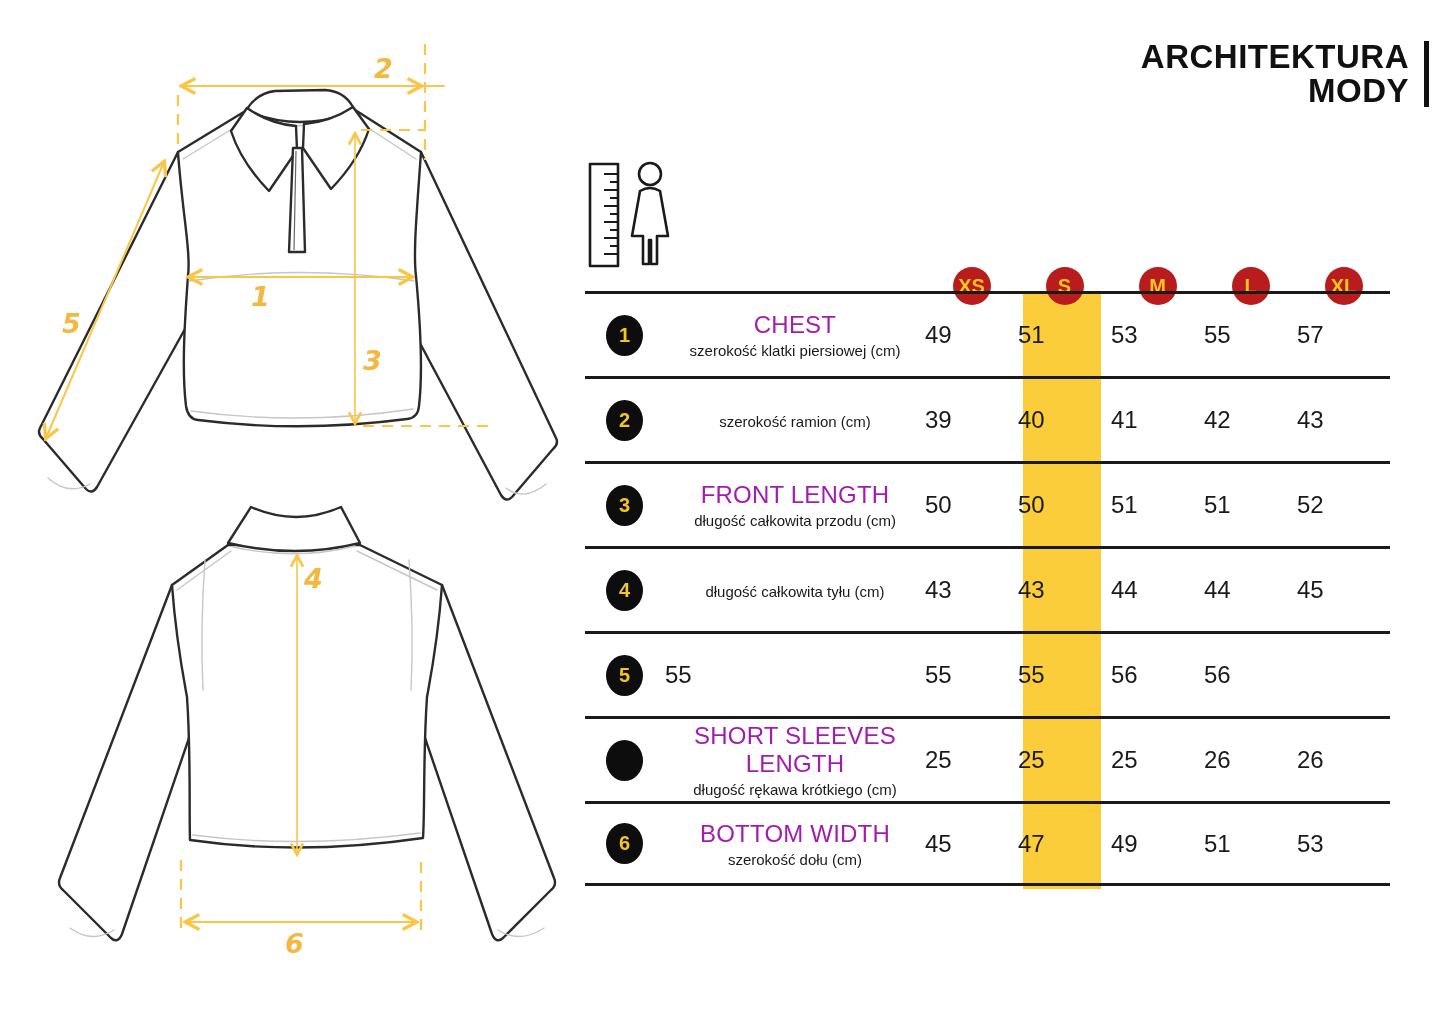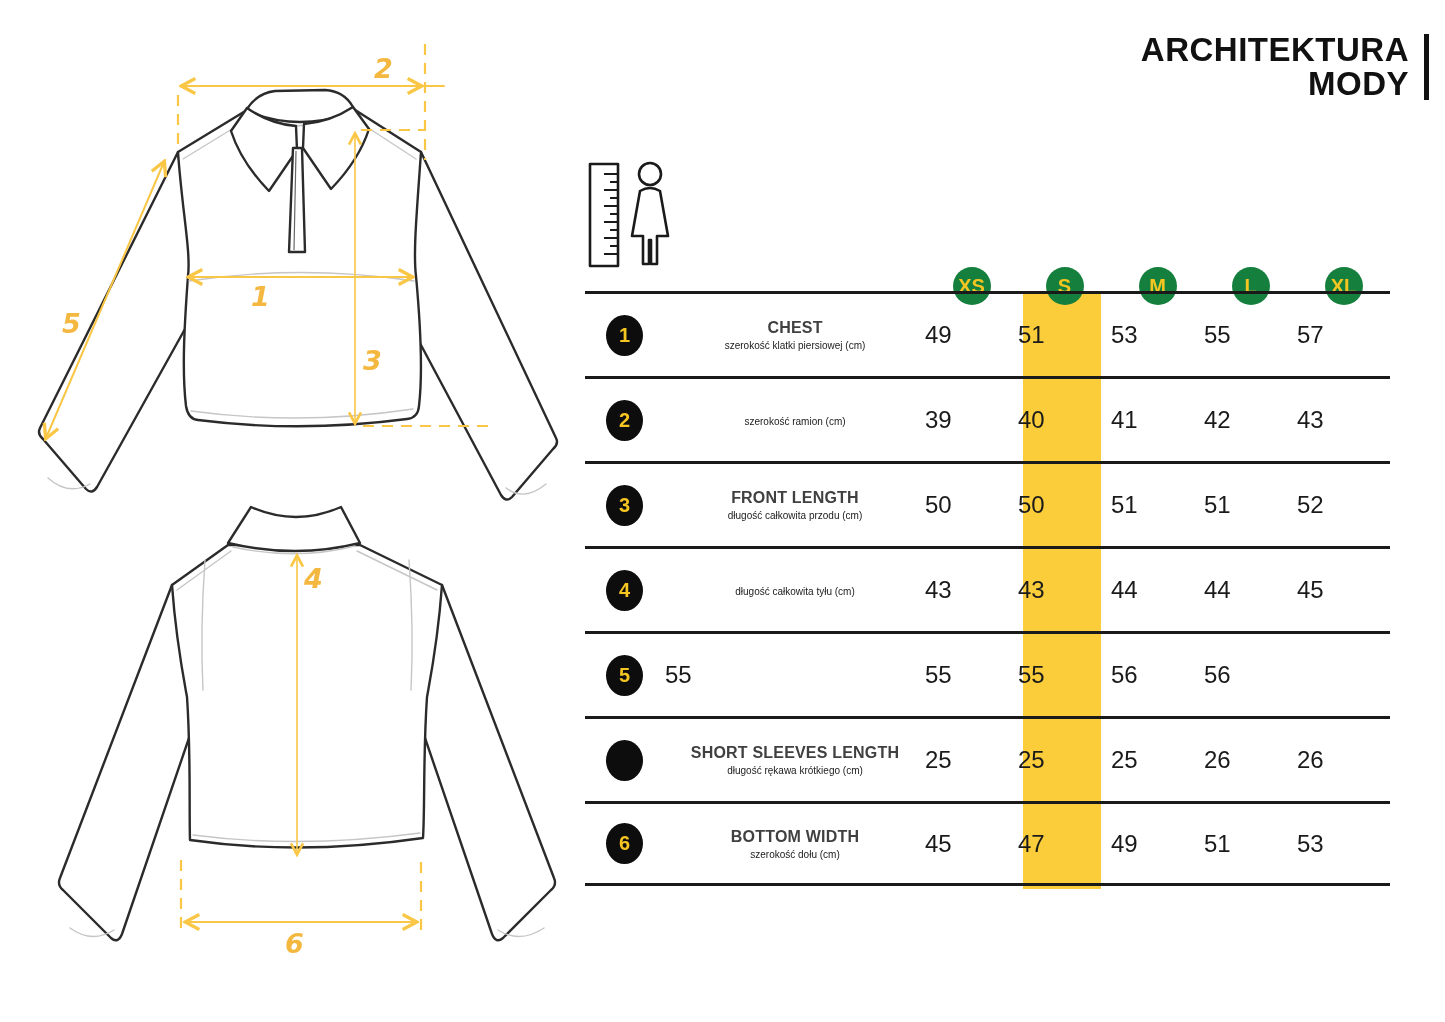--- a/index.html
+++ b/index.html
@@ -10,48 +10,48 @@
   
   .diagram { position:absolute; left:0; top:0; }
   .cloth { fill:#ffffff; stroke:#2b2b2b; stroke-width:2.4; stroke-linejoin:round; stroke-linecap:round; }
   .seam  { fill:none; stroke:#c6c6c6; stroke-width:1.4; stroke-linecap:round; }
   .ann   { stroke:#f9c646; stroke-width:2; fill:none; stroke-linecap:round; }
   .ann-thin { stroke:#f9c646; stroke-width:1.6; fill:none; }
   .ann-dash { stroke:#f9c646; stroke-width:2.2; fill:none; stroke-dasharray:11 8; }
   .handnum { fill:#f4b840; font:italic 600 27px "DejaVu Sans", sans-serif; }
 
   
-  .logo { position:absolute; top:33px; right:16px; display:flex; align-items:center; }
+  .logo { position:absolute; top:40px; right:16px; display:flex; align-items:center; }
   .logo-text { text-align:right; font-weight:800; font-size:33px; line-height:1.04; letter-spacing:.5px; color:#111; }
   .logo-bar { width:5px; height:66px; background:#111; margin-left:15px; }
 
   
   .measure-icons { position:absolute; left:586px; top:158px; }
   .icon-stroke { fill:#ffffff; stroke:#1a1a1a; stroke-width:2.6; stroke-linejoin:round; }
   .icon-tick { stroke:#1a1a1a; stroke-width:2; }
 
   
   .table { position:absolute; left:585px; top:235px; width:805px; }
   .hl-band { position:absolute; left:438px; top:56px; width:78px; height:598px; background:#fccd3a; z-index:0; }
   .thead, .trow { display:grid; grid-template-columns:80px 260px repeat(5, 93px); position:relative; z-index:1; }
   .thead { height:56px; align-items:center; }
   .thead .spacer { }
   .size-cell { display:flex; justify-content:center; }
-  .size-circle { width:38px; height:38px; border-radius:50%; background:#15803d; color:#f5c521;
+  .size-circle { width:38px; height:38px; border-radius:50%; background:#b91c1c; color:#f5c521;
                  display:flex; align-items:center; justify-content:center;
                  font-size:20px; font-weight:700; letter-spacing:0;margin-top:32px; }
   .trow { height:85px; align-items:center; border-top:3px solid #1a1a1a; }
   .trow:last-child { border-bottom:3px solid #1a1a1a; }
   .cell-num { display:flex; justify-content:flex-start; }
   .num-circle { width:37px; height:41px; border-radius:50%; background:#0d0d0d; color:#f5c521;
                 display:flex; align-items:center; justify-content:center;
                 font-size:20px; font-weight:600; margin-left:21px; }
   .cell-label { text-align:center; }
-  .cell-label .en { font-size:16px; font-weight:700; color:#404040; letter-spacing:.2px; }
-  .cell-label .pl { font-size:10px; font-weight:400; color:#1a1a1a; margin-top:3px; }
+  .cell-label .en { font-size:24px; font-weight:400; color:#a21caf; letter-spacing:.2px; }
+  .cell-label .pl { font-size:15px; font-weight:400; color:#1a1a1a; margin-top:3px; }
   .cell-val { text-align:left; font-size:24px; font-weight:400; color:#1a1a1a; }
 </style>
 </head>
 <body>
 
 <div class="page">
 
   <svg class="diagram" width="580" height="1022" viewBox="0 0 580 1022" xmlns="http://www.w3.org/2000/svg">
     <defs>
       <marker id="arw" viewBox="0 0 12 12" refX="10" refY="6" markerWidth="10" markerHeight="10" orient="auto-start-reverse">

